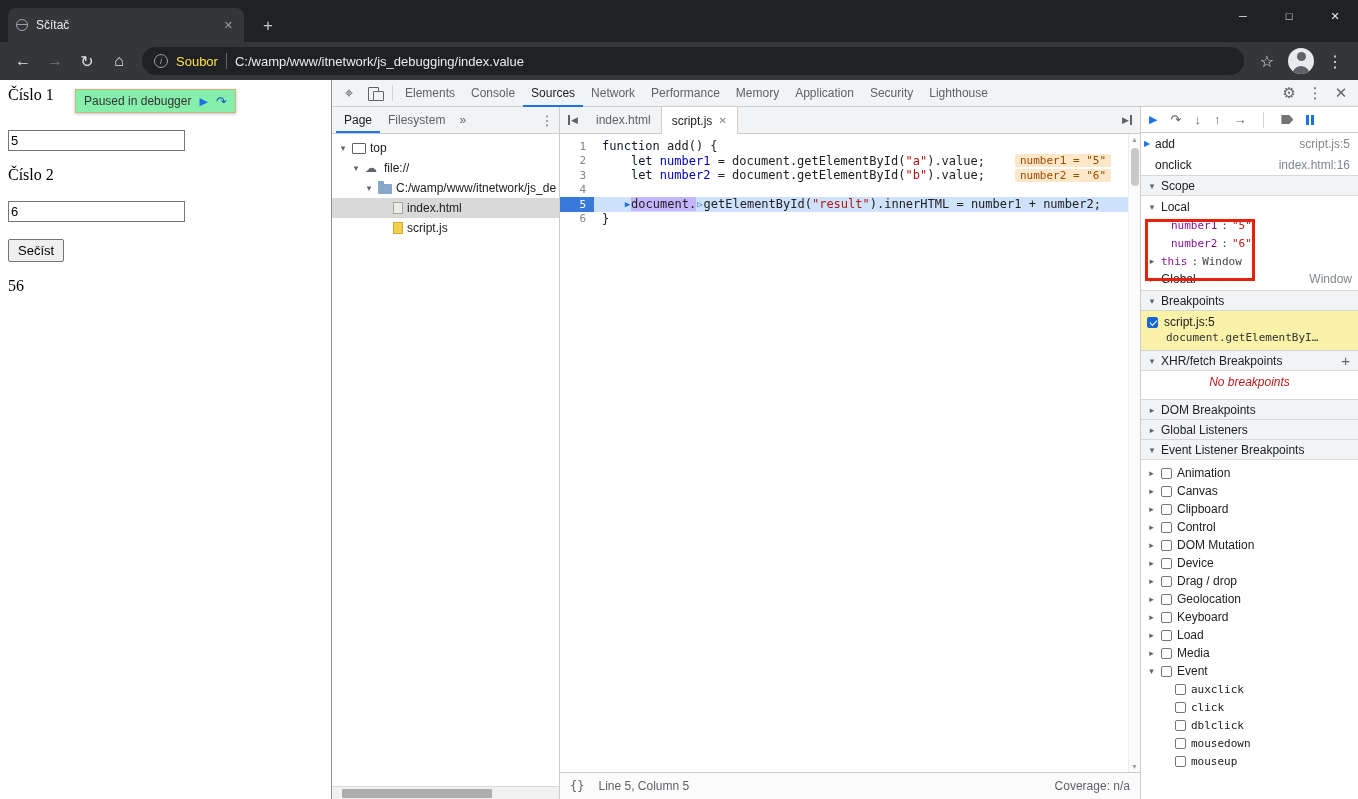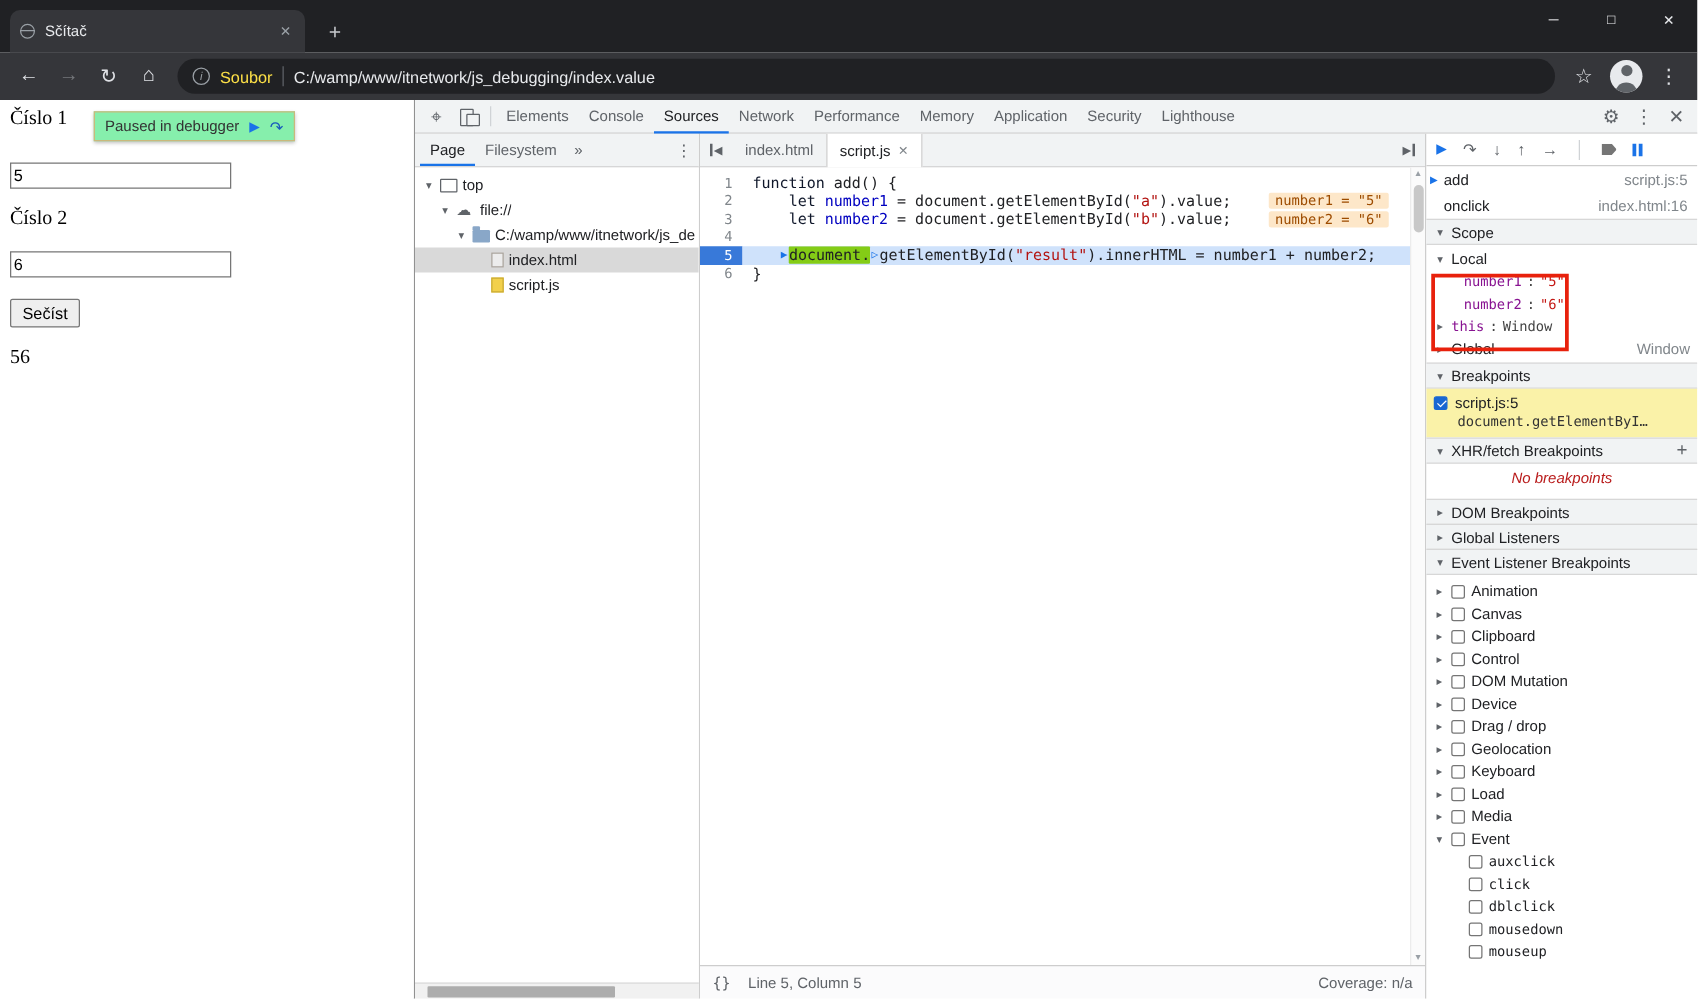--- a/index.html
+++ b/index.html
@@ -101,21 +101,21 @@
   .gut { width: 34px; flex: none; text-align: right; padding-right: 8px; color: #80868b; font-size: 11px; align-self: stretch;
          display: flex; align-items: center; justify-content: flex-end; }
   .cl.cur .gut { background: #3879d9; color: #fff; }
   .ltext { flex: 1; white-space: pre; padding-left: 8px; align-self: stretch; display: flex; align-items: center; overflow: hidden; }
   .cl.cur .ltext { background: #cfe2fb; }
   .tk-kw { color: #0f172a; }
   .tk-str { color: #b31412; }
   .tk-def { color: #0000c0; }
   .tk-pl { color: #202124; }
   .tk-mk { color: #1a73e8; font-size: 9px; padding: 0 1px; }
-  .tk-exec { background: #84cc16; border-radius: 1px; }
+  .tk-exec { background: #c4b5fd; border-radius: 1px; }
   .badge { margin-left: 30px; background: #fde7c9; color: #9d4c00; padding: 0 5px; font-size: 11px; border-radius: 2px; white-space: pre; }
   .v-scroll { position: absolute; right: 0; top: 27px; bottom: 27px; width: 12px; border-left: 1px solid #ececec; background: #fbfbfb; }
   .v-scroll .sarr { position: absolute; left: 0; width: 11px; text-align: center; color: #9aa0a6; font-size: 7px; }
   .v-scroll .up { top: 2px; } .v-scroll .dn { bottom: 2px; }
   .v-thumb { position: absolute; left: 2px; top: 14px; width: 8px; height: 38px; background: #c8c8c8; border-radius: 4px; }
   .ed-status { height: 27px; border-top: 1px solid #cdcdcd; background: #fbfbfc; display: flex; align-items: center;
                padding: 0 10px; gap: 14px; color: #5f6368; flex: none; }
   .fmt-icon { font-family: "DejaVu Sans Mono", monospace; font-size: 12px; color: #5f6368; }
   .coverage { margin-left: auto; }
 

